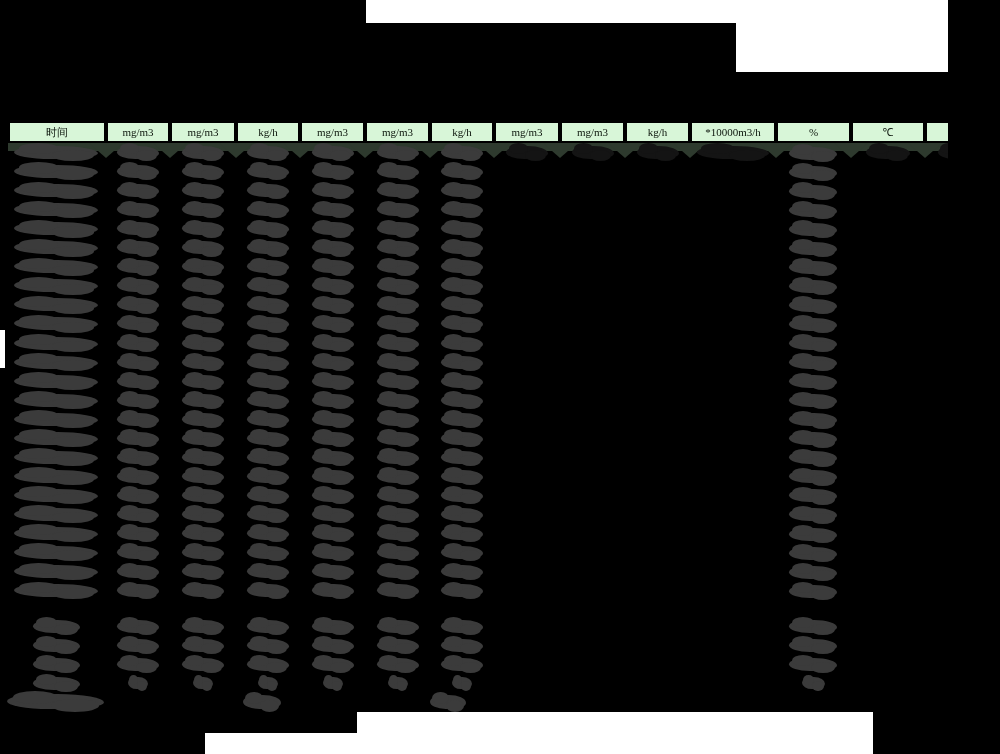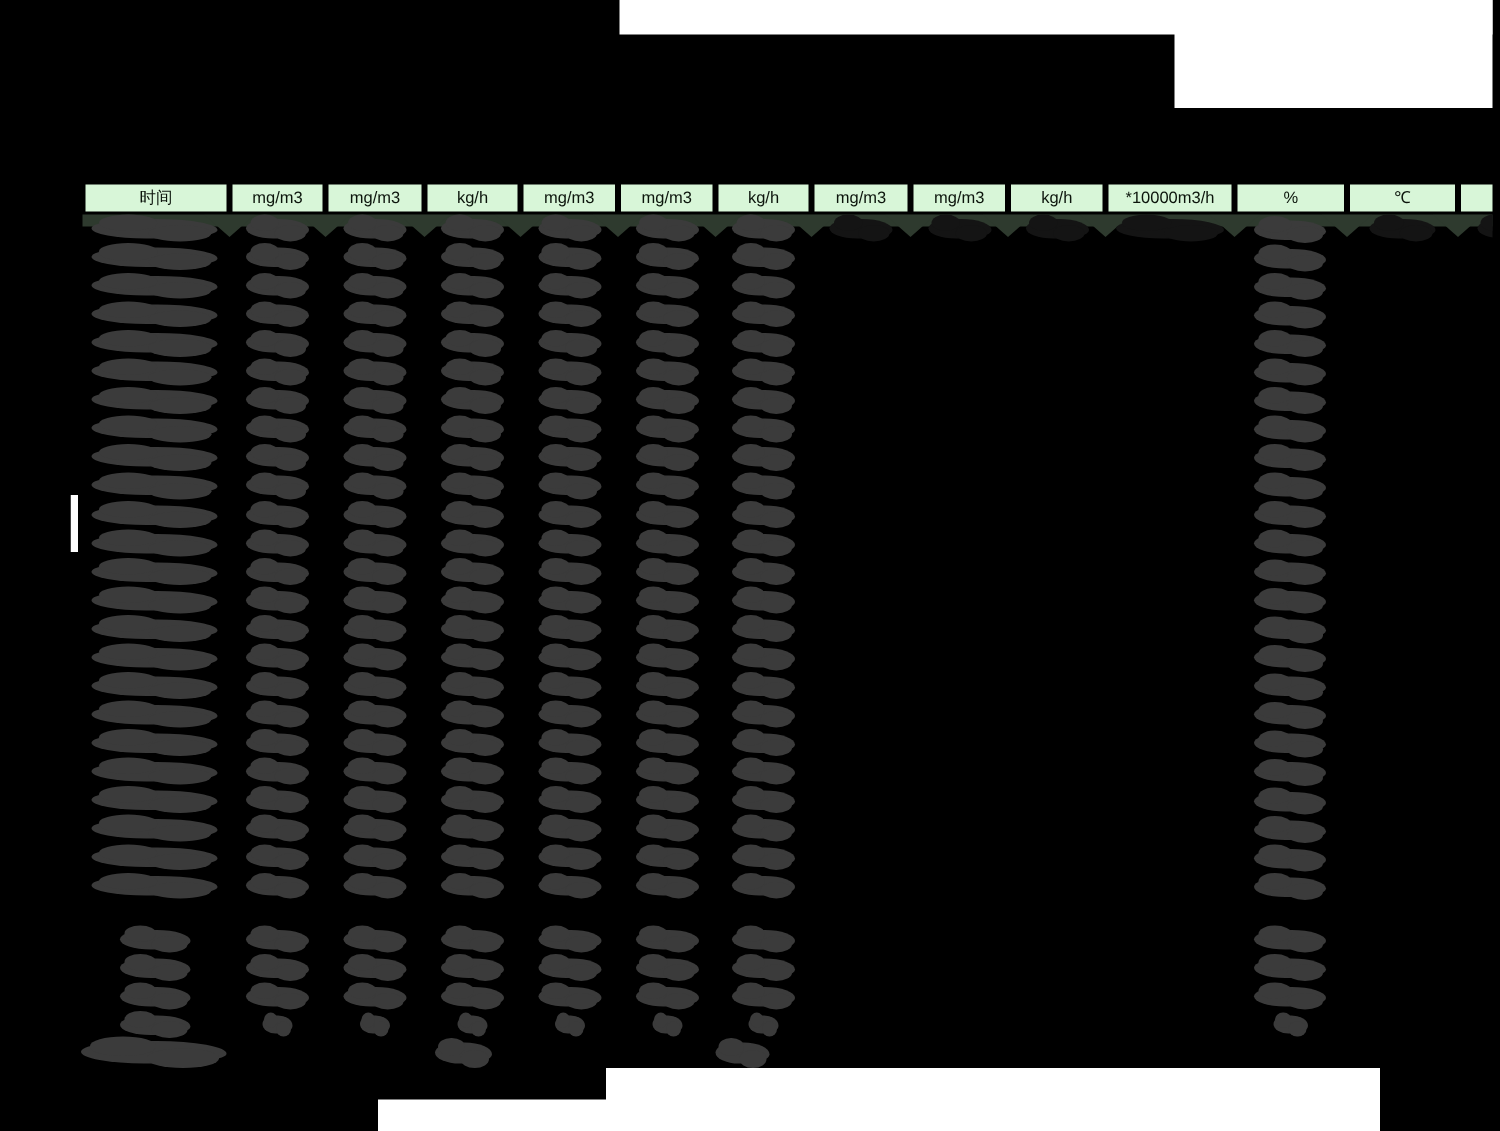--- a/index.html
+++ b/index.html
@@ -1,22 +1,21 @@
 <!DOCTYPE html>
 <html style="--page-bg: #000000; --paper: #ffffff; --hbg: #d8f6d8; --htext: #0c150c; --wedge: #2e3a2e; --blob: #3b3b3b; --blob-dim: #141414;"><head>
 <meta charset="utf-8">
 <style>
   html,body{margin:0;padding:0;background:#000;}
   .page{
     position:relative;
     width:948px;height:754px;
     background:var(--page-bg,#000);
     overflow:hidden;
-    font-family:Liberation Sans, sans-serif;
-    margin-left:47px;
+    font-family:Liberation Serif, serif;
   }
   .white{position:absolute;background:var(--paper,#fff);}
   
   .ws1{left:366px;top:0;width:634px;height:23px;}
   .ws2{left:736px;top:0;width:264px;height:72px;}
   .ws3{left:357px;top:712px;width:516px;height:42px;}
   .ws4{left:205px;top:733px;width:152px;height:21px;}
   .ws5{left:0;top:330px;width:5px;height:38px;}
 
   

